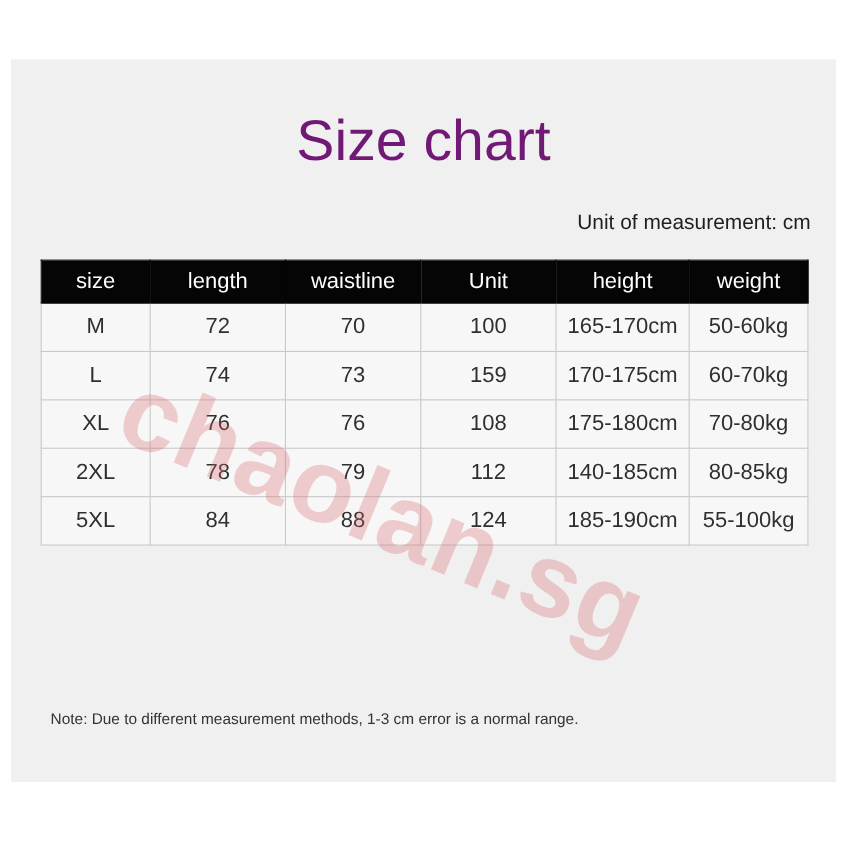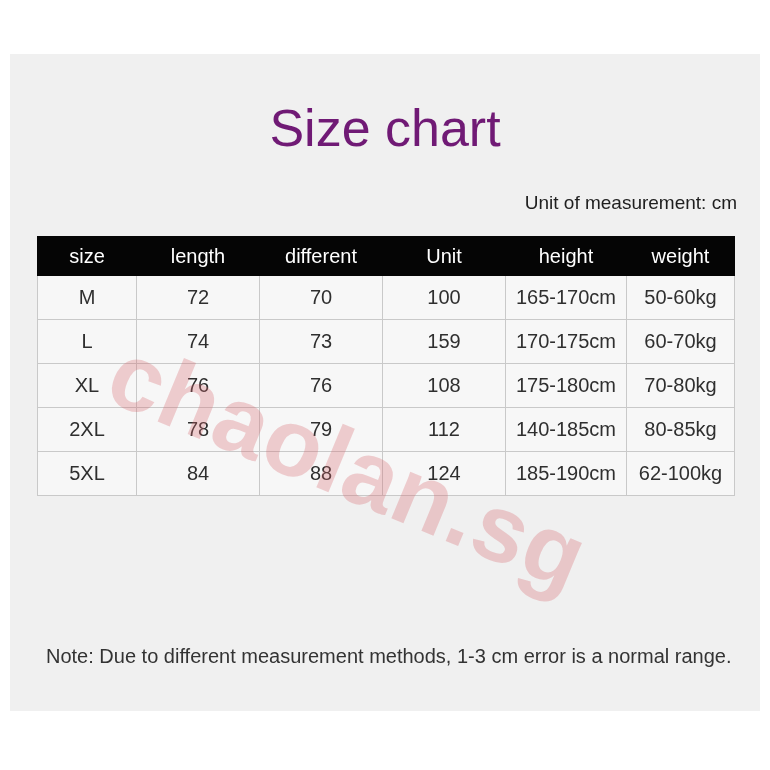--- a/index.html
+++ b/index.html
@@ -76,21 +76,21 @@
     color: rgba(214, 102, 108, 0.30);
     transform: rotate(22.5deg);
     transform-origin: 0 0;
     pointer-events: none;
     z-index: 5;
   }
   .footnote {
     position: absolute;
     left: 46px;
     top: 645px;
-    font-size: 20px;
+    font-size: 14px;
     color: #333333;
   }
 </style>
 </head>
 <body>
 
 <div class="canvas">
   <div class="panel"></div>
 
   <div class="title">Size chart</div>
@@ -103,21 +103,21 @@
       <col style="width:123px">
       <col style="width:123px">
       <col style="width:123px">
       <col style="width:121px">
       <col style="width:108px">
     </colgroup>
     <thead>
       <tr>
           <th>size</th>
           <th>length</th>
-          <th>different</th>
+          <th>waistline</th>
           <th>Unit</th>
           <th>height</th>
           <th>weight</th>
         </tr>
     </thead>
     <tbody>
         <tr>
           <td>M</td>
           <td>72</td>
           <td>70</td>
@@ -148,21 +148,21 @@
           <td>112</td>
           <td>140-185cm</td>
           <td>80-85kg</td>
         </tr>
         <tr>
           <td>5XL</td>
           <td>84</td>
           <td>88</td>
           <td>124</td>
           <td>185-190cm</td>
-          <td>62-100kg</td>
+          <td>55-100kg</td>
         </tr>
       </tbody>
   </table>
 
   <div class="watermark">chaolan.sg</div>
 
   <div class="footnote">Note: Due to different measurement methods, 1-3 cm error is a normal range.</div>
 </div>
 
 </body></html>

